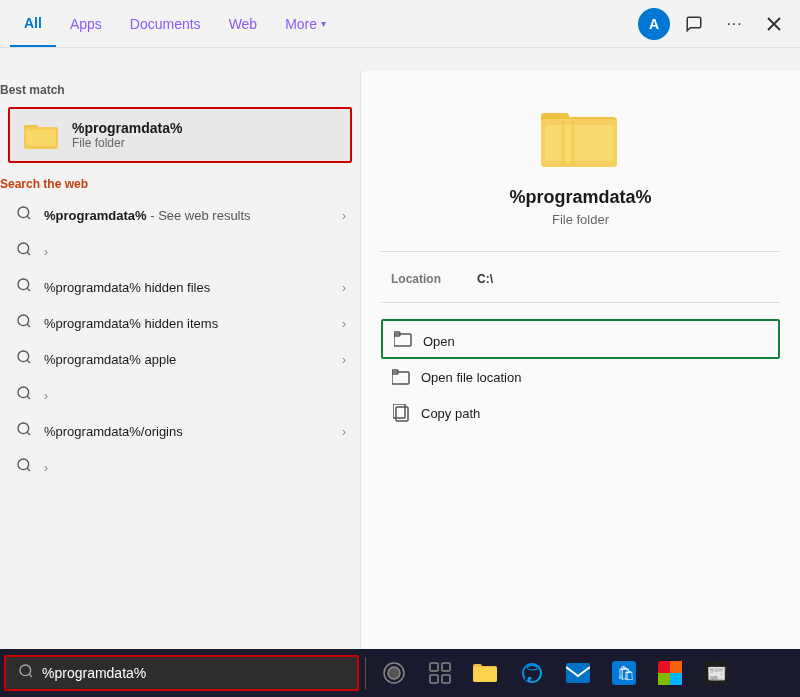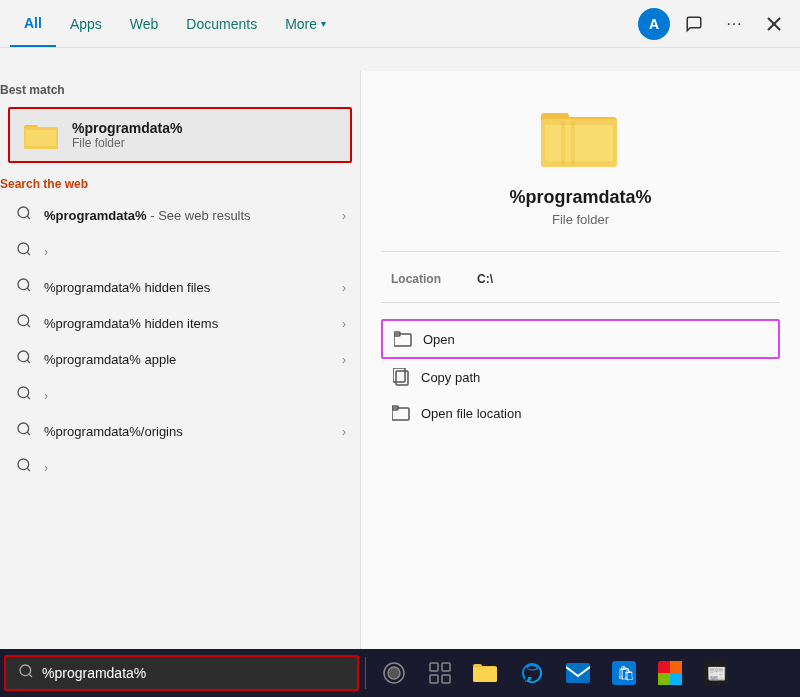--- a/index.html
+++ b/index.html
@@ -32,21 +32,21 @@
       background: #f3f3f3;
       padding: 0 10px;
       height: 48px;
       border-bottom: 1px solid #e0e0e0;
       position: relative;
     }
 
     .nav-tab {
       padding: 12px 14px;
       font-size: 14px;
-      color: #0f766e;
+      color: #8b5cf6;
       cursor: pointer;
       height: 100%;
       display: flex;
       align-items: center;
     }
 
     .nav-tab.active {
       border-bottom: 2px solid #0078d4;
       color: #0078d4;
       font-weight: 600;
@@ -271,21 +271,22 @@
       display: flex;
       align-items: center;
       padding: 8px 10px;
       width: 100%;
       cursor: pointer;
       gap: 10px;
       border-radius: 2px;
     }
 
     .action-item.highlighted {
-      border: 2px solid #d946ef;
+      border: 2px solid #15803d;
+      align-items: flex-end;
     }
 
     .action-icon {
       width: 20px;
       height: 20px;
       display: flex;
       align-items: center;
       justify-content: center;
       color: #555;
       font-size: 14px;
@@ -358,24 +359,24 @@
 <div class="search-panel">
 
   <div class="nav-tabs">
     <div class="nav-tab active">
       <span>All</span>
     </div>
     <div class="nav-tab">
       <span>Apps</span>
     </div>
     <div class="nav-tab">
+      <span>Documents</span>
+    </div>
+    <div class="nav-tab">
       <span>Web</span>
-    </div>
-    <div class="nav-tab">
-      <span>Documents</span>
     </div>
     <div class="nav-tab nav-tab-more">
       <span>More</span>
       <span class="chevron">▾</span>
     </div>
 
     <div class="nav-right-icons">
       <div class="avatar-circle">
         <span>A</span>
       </div>
@@ -539,36 +540,36 @@
           <svg width="18" height="16" viewBox="0 0 18 16" fill="none">
             <rect x="0" y="3" width="17" height="12" rx="1" fill="none" stroke="#555" stroke-width="1.5"></rect>
             <rect x="0" y="1" width="6" height="4" rx="1" fill="none" stroke="#555" stroke-width="1.5"></rect>
           </svg>
         </div>
         <div class="action-label">Open</div>
       </div>
 
       <div class="action-item">
         <div class="action-icon">
+          <svg width="18" height="16" viewBox="0 0 18 16" fill="none">
+            <rect x="0" y="3" width="17" height="12" rx="1" fill="none" stroke="#555" stroke-width="1.5"></rect>
+            <rect x="0" y="1" width="6" height="4" rx="1" fill="none" stroke="#555" stroke-width="1.5"></rect>
+          </svg>
+        </div>
+        <div class="action-label">Open file location</div>
+      </div>
+
+      <div class="action-item">
+        <div class="action-icon">
           <svg width="16" height="18" viewBox="0 0 16 18" fill="none">
             <rect x="3" y="3" width="12" height="14" rx="1" fill="none" stroke="#555" stroke-width="1.5"></rect>
             <rect x="0" y="0" width="12" height="14" rx="1" fill="none" stroke="#555" stroke-width="1.5"></rect>
           </svg>
         </div>
         <div class="action-label">Copy path</div>
-      </div>
-
-      <div class="action-item">
-        <div class="action-icon">
-          <svg width="18" height="16" viewBox="0 0 18 16" fill="none">
-            <rect x="0" y="3" width="17" height="12" rx="1" fill="none" stroke="#555" stroke-width="1.5"></rect>
-            <rect x="0" y="1" width="6" height="4" rx="1" fill="none" stroke="#555" stroke-width="1.5"></rect>
-          </svg>
-        </div>
-        <div class="action-label">Open file location</div>
       </div>
 
     </div>
   </div>
 </div>
 
 <div class="taskbar">
   <div class="search-bar">
     <span class="search-bar-icon">
       <svg width="16" height="16" viewBox="0 0 24 24" fill="none" stroke="#aaa" stroke-width="2">

